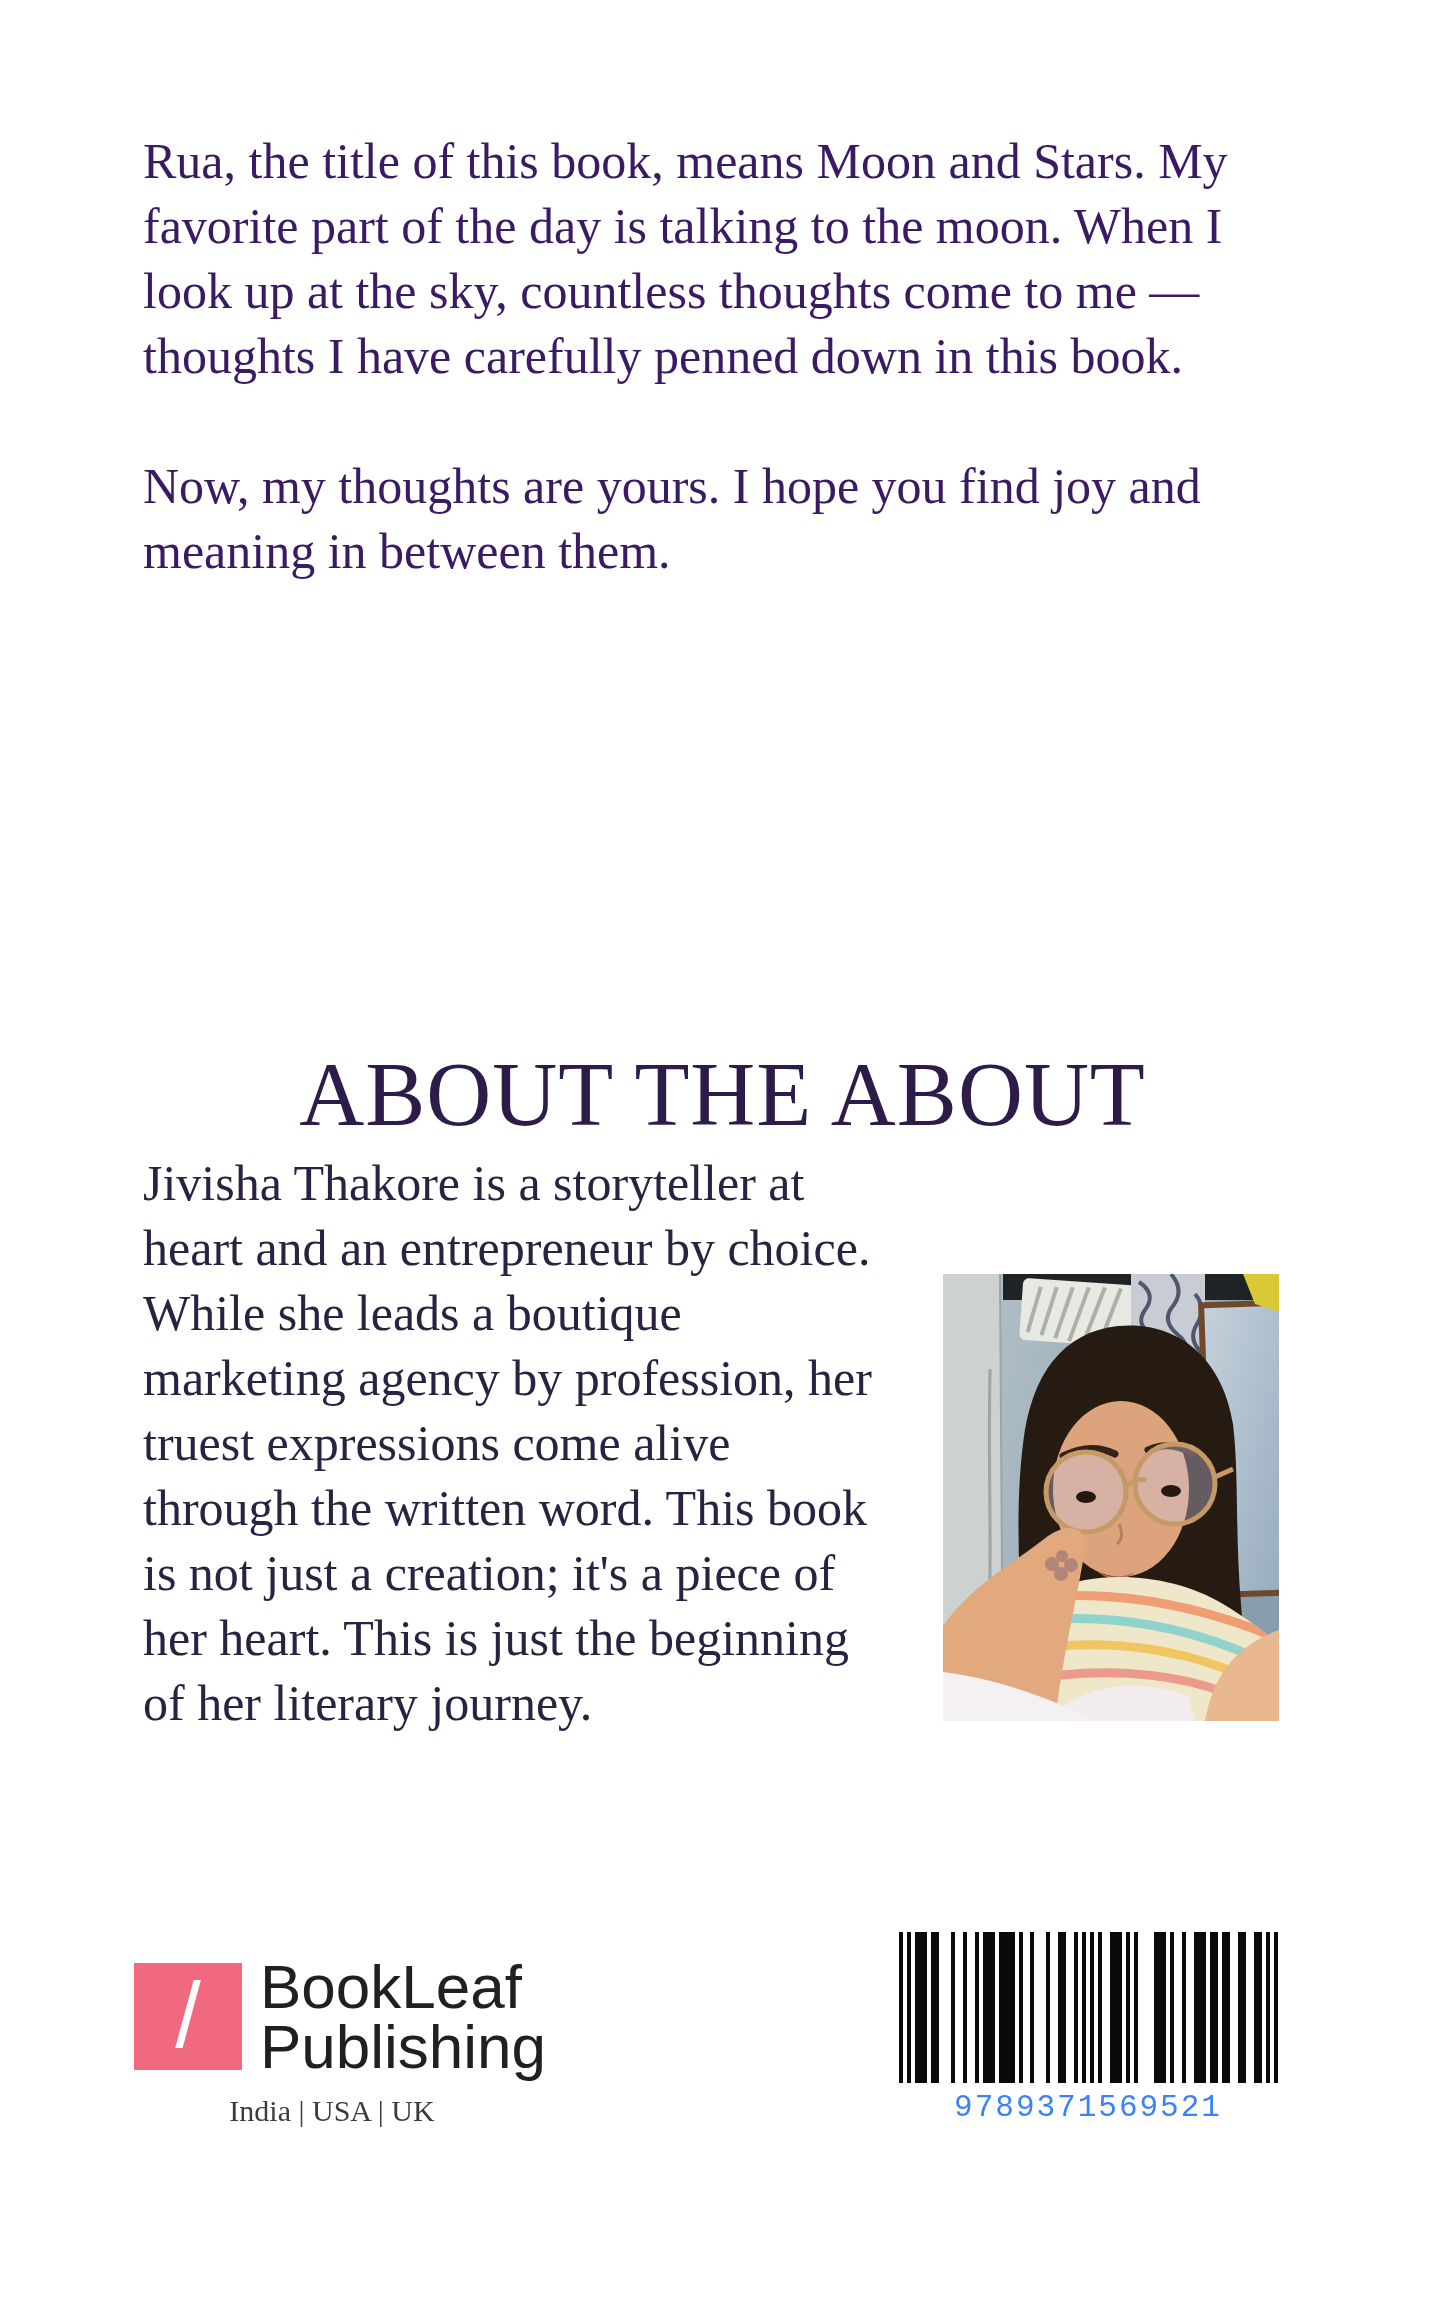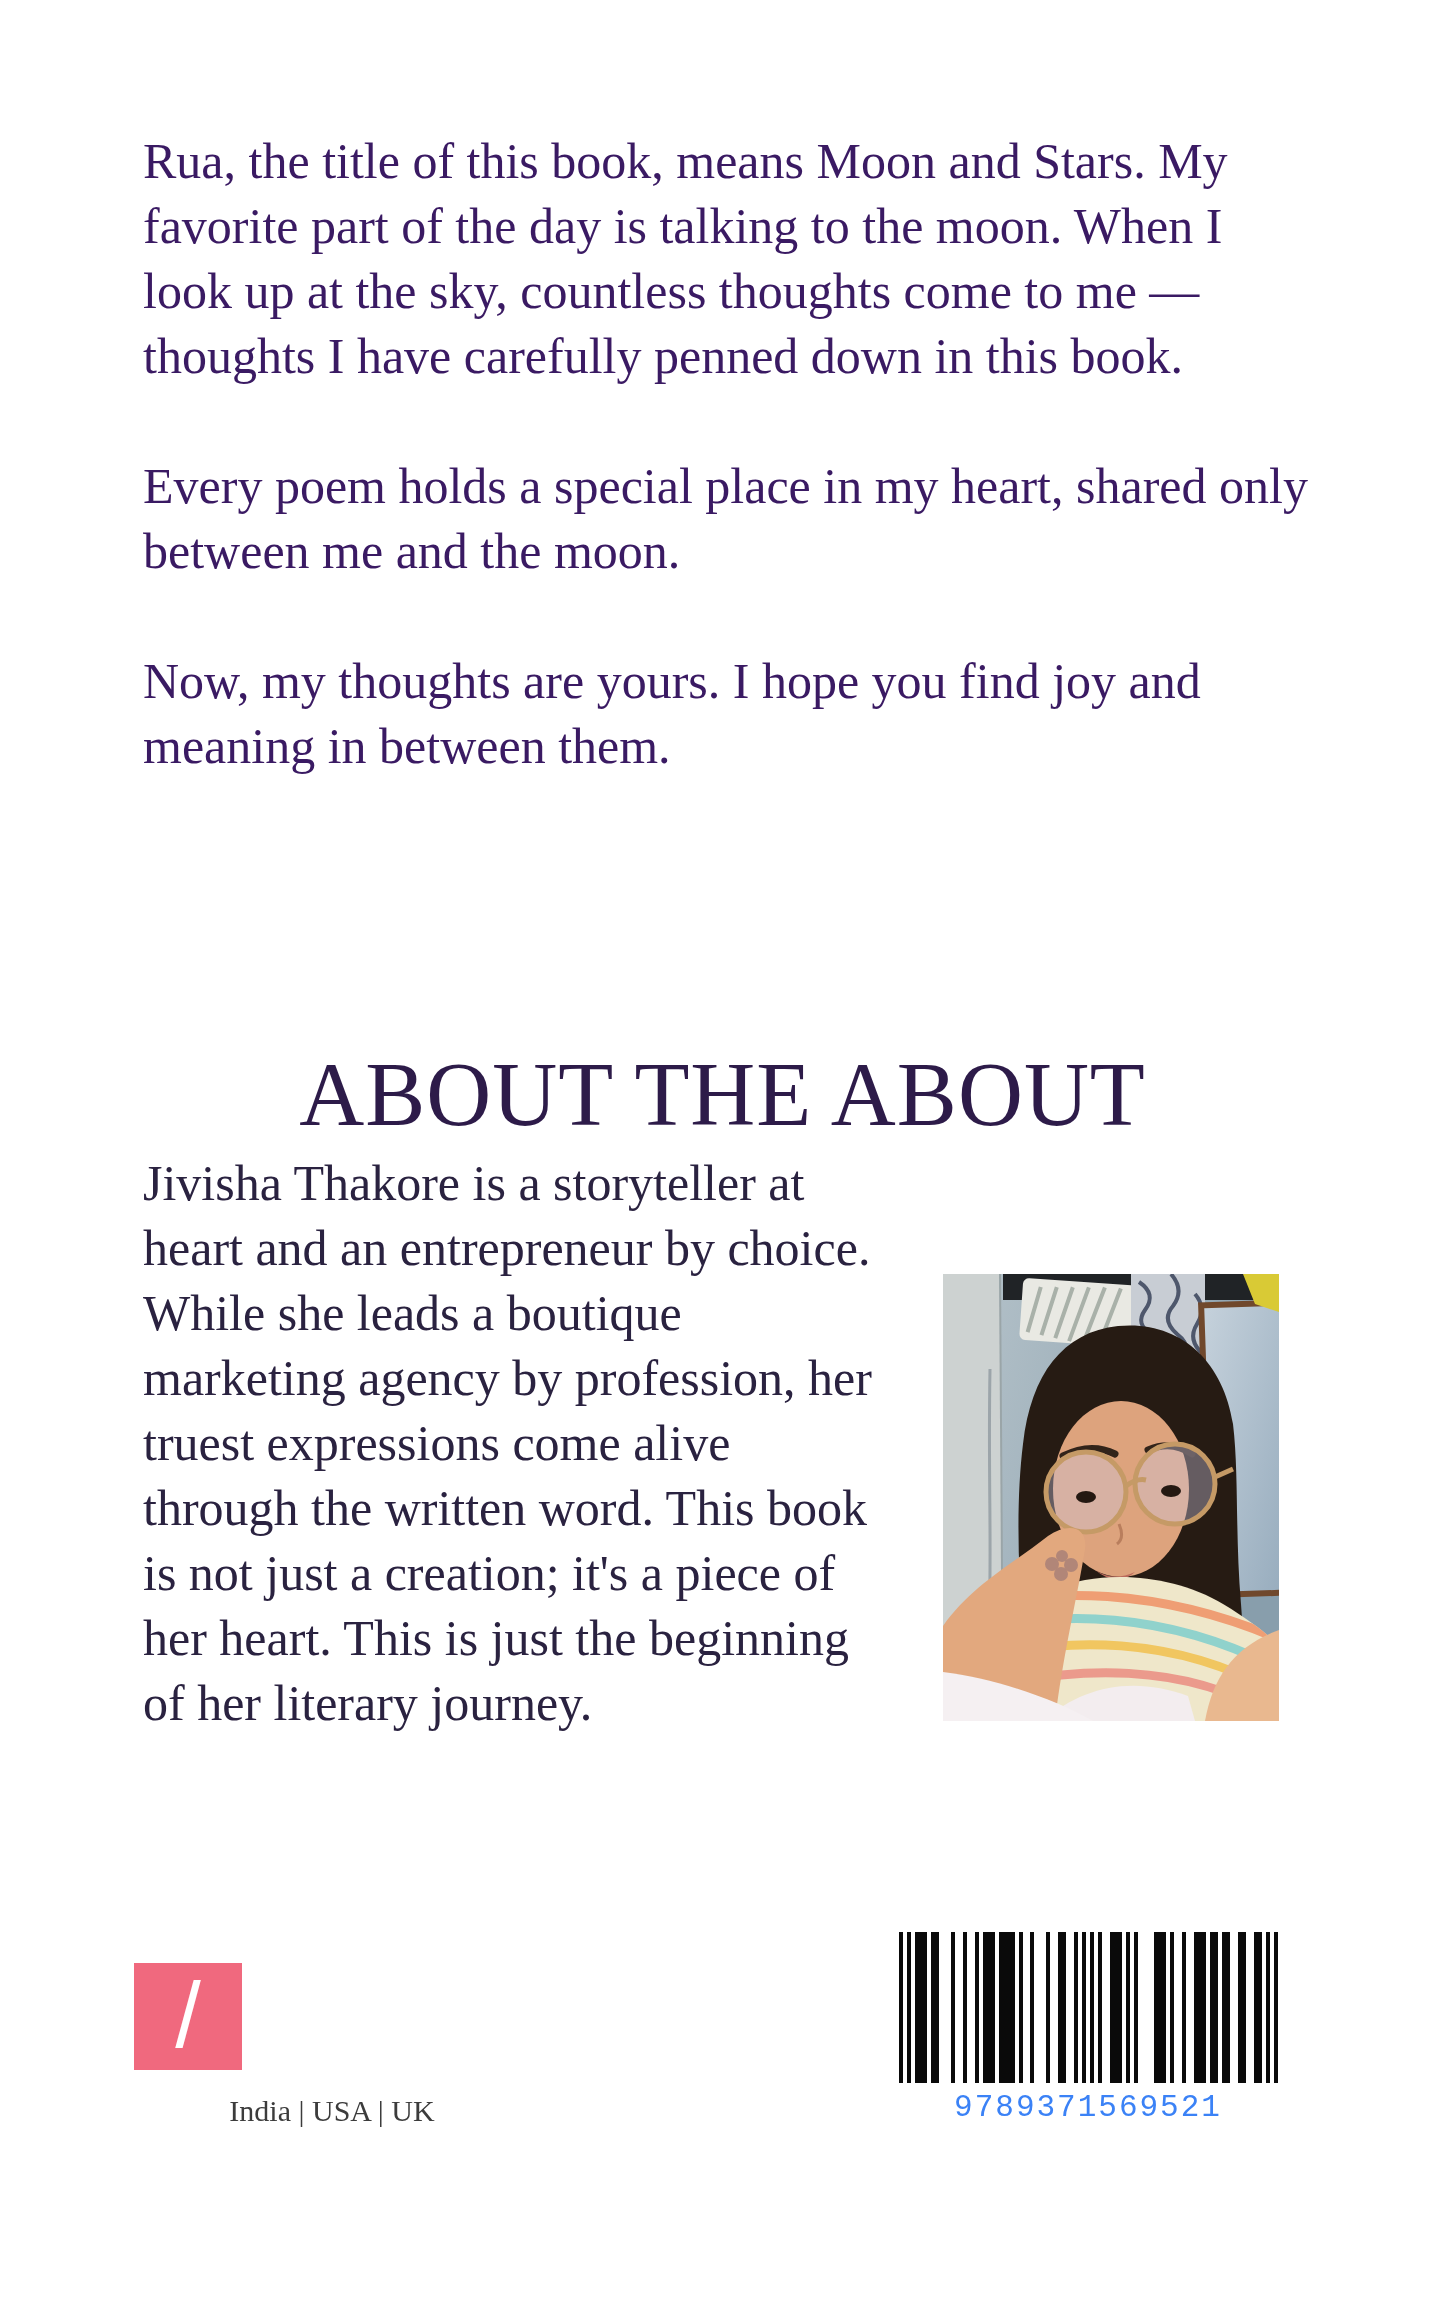--- a/index.html
+++ b/index.html
@@ -71,22 +71,20 @@
 </head>
 <body>
 
 <main class="cover">
 
   <section class="intro">
     <p class="para">Rua, the title of this book, means Moon and Stars. My
 favorite part of the day is talking to the moon. When I
 look up at the sky, countless thoughts come to me —
 thoughts I have carefully penned down in this book.</p>
-    <p class="para">Every poem holds a special place in my heart, shared only
-between me and the moon.</p>
     <p class="para">Now, my thoughts are yours. I hope you find joy and
 meaning in between them.</p>
   </section>
 
   <h1 class="about-heading">ABOUT THE ABOUT</h1>
 
   <section class="bio">
     <p class="para">Jivisha Thakore is a storyteller at
 heart and an entrepreneur by choice.
 While she leads a boutique
@@ -161,20 +159,24 @@
         <circle cx="109" cy="290" r="7"></circle>
           <circle cx="119" cy="282" r="6"></circle>
       </g>
       <path d="M0,447 L0,398 C50,404 110,424 150,447 Z" fill="#f5f0f2"></path>
     </svg>
   </figure>
 
   <div class="logo-square">
     <span class="logo-slash">/</span>
   </div>
+  <div class="logo-text">
+    <div>BookLeaf</div>
+    <div>Publishing</div>
+  </div>
   <div class="regions">India | USA | UK</div>
 
   <div class="barcode-bars" id="barcode-bars">
       <i class="on"></i>
       <i></i>
       <i class="on"></i>
       <i></i>
       <i class="on"></i>
       <i class="on"></i>
       <i class="on"></i>

